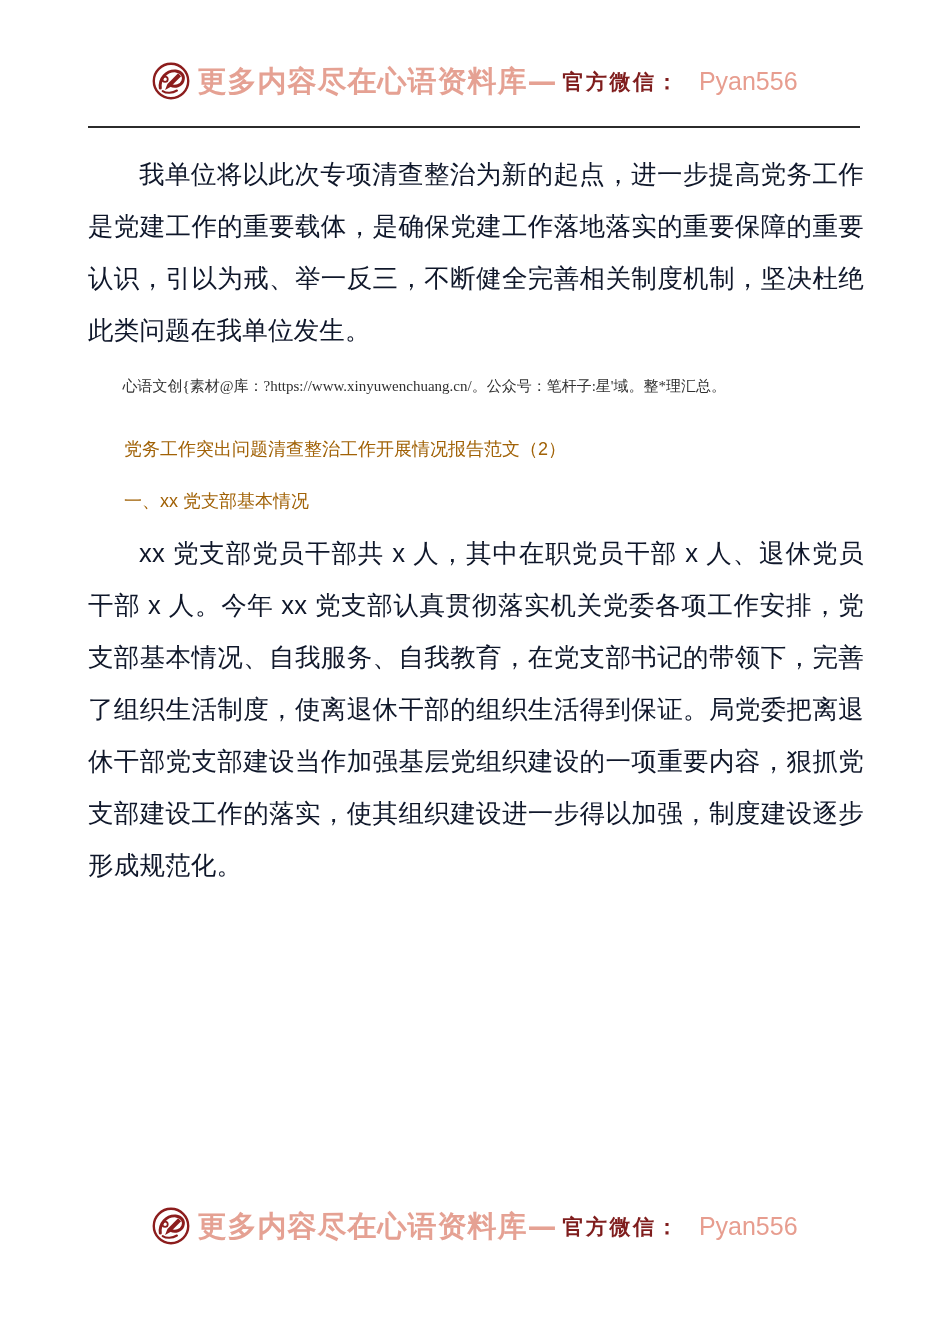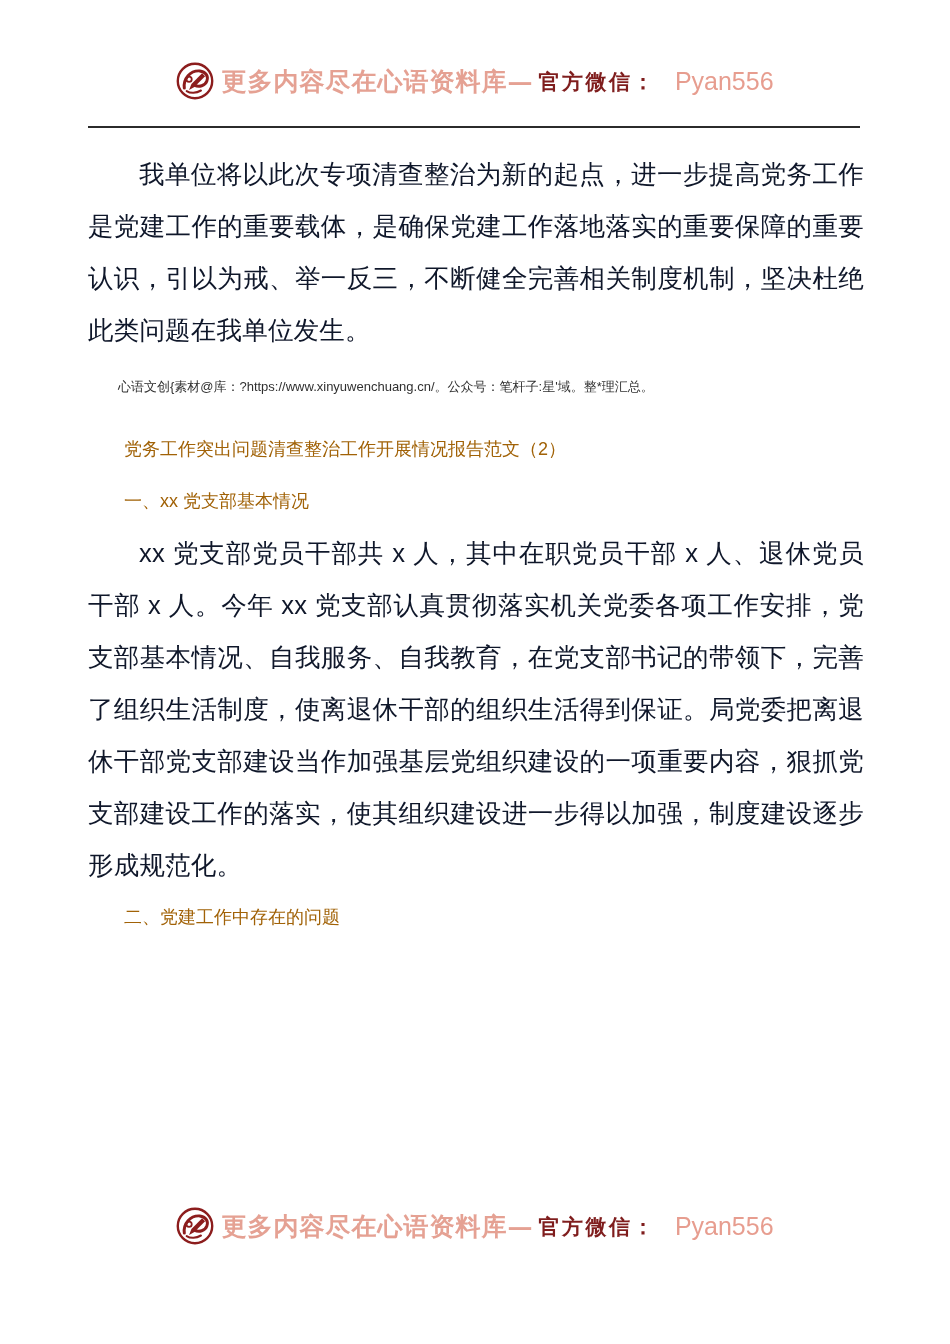--- a/index.html
+++ b/index.html
@@ -44,21 +44,21 @@
   .wm-logo {
     width: 38px;
     height: 38px;
     flex: 0 0 38px;
     display: block;
   }
 
   .wm-cn {
     font-family: "DejaVu Serif", "Liberation Serif", serif;
     font-weight: 700;
-    font-size: 25px;
+    font-size: 29px;
     letter-spacing: 1px;
     color: #e5a193;
     white-space: nowrap;
     line-height: 1;
   }
   .wm-cn2 {
     font-family: "DejaVu Serif", "Liberation Serif", serif;
     font-weight: 700;
     font-size: 21px;
     letter-spacing: 2.5px;
@@ -103,29 +103,29 @@
     text-align: justify;
     text-justify: inter-ideograph;
     text-indent: 2em;
     color: #0f172a;
     letter-spacing: 0.2px;
     font-family: "Liberation Sans", "DejaVu Sans", sans-serif;
   }
 
   p.watermark-line {
     margin: 0;
-    font-size: 13px;
+    font-size: 15px;
     line-height: 45px;
     text-align: justify;
     text-justify: inter-ideograph;
     text-indent: 2.3em;
     color: #303030;
     letter-spacing: 0;
     word-break: break-all;
-    font-family: Liberation Sans, sans-serif;
+    font-family: Liberation Serif, serif;
   }
 
   h2.section-heading {
     margin: 0;
     font-size: 18px;
     line-height: 52px;
     font-weight: 400;
     text-indent: 2em;
     color: #a16207;
     font-family: "Liberation Sans", "DejaVu Sans", sans-serif;
@@ -166,21 +166,20 @@
 
     <div class="spacer-sm"></div>
 
     <h2 class="section-heading">党务工作突出问题清查整治工作开展情况报告范文（2）</h2>
 
 
     <h2 class="section-heading">一、xx 党支部基本情况</h2>
 
     <p class="para">xx 党支部党员干部共 x 人，其中在职党员干部 x 人、退休党员干部 x 人。今年 xx 党支部认真贯彻落实机关党委各项工作安排，党支部基本情况、自我服务、自我教育，在党支部书记的带领下，完善了组织生活制度，使离退休干部的组织生活得到保证。局党委把离退休干部党支部建设当作加强基层党组织建设的一项重要内容，狠抓党支部建设工作的落实，使其组织建设进一步得以加强，制度建设逐步形成规范化。</p>
 
-    <h2 class="section-heading">二、党建工作中存在的问题</h2>
 
   </div>
 
   <div class="wm-band footer">
     <div class="wm-inner">
       <svg class="wm-logo" viewBox="0 0 64 64">
         <circle cx="32" cy="32" r="29" fill="none" stroke="#8c1d1d" stroke-width="4"></circle>
         <path d="M14 44 C12 28, 24 14, 40 15 C50 16, 55 24, 52 32 C49 40, 39 43, 31 39" fill="none" stroke="#8c1d1d" stroke-width="5" stroke-linecap="round"></path>
         <path d="M44 19 L26 37 L22 47 L31 42 L49 24 Z" fill="#8c1d1d"></path>
         <circle cx="22" cy="29" r="4.5" fill="none" stroke="#8c1d1d" stroke-width="3"></circle>

